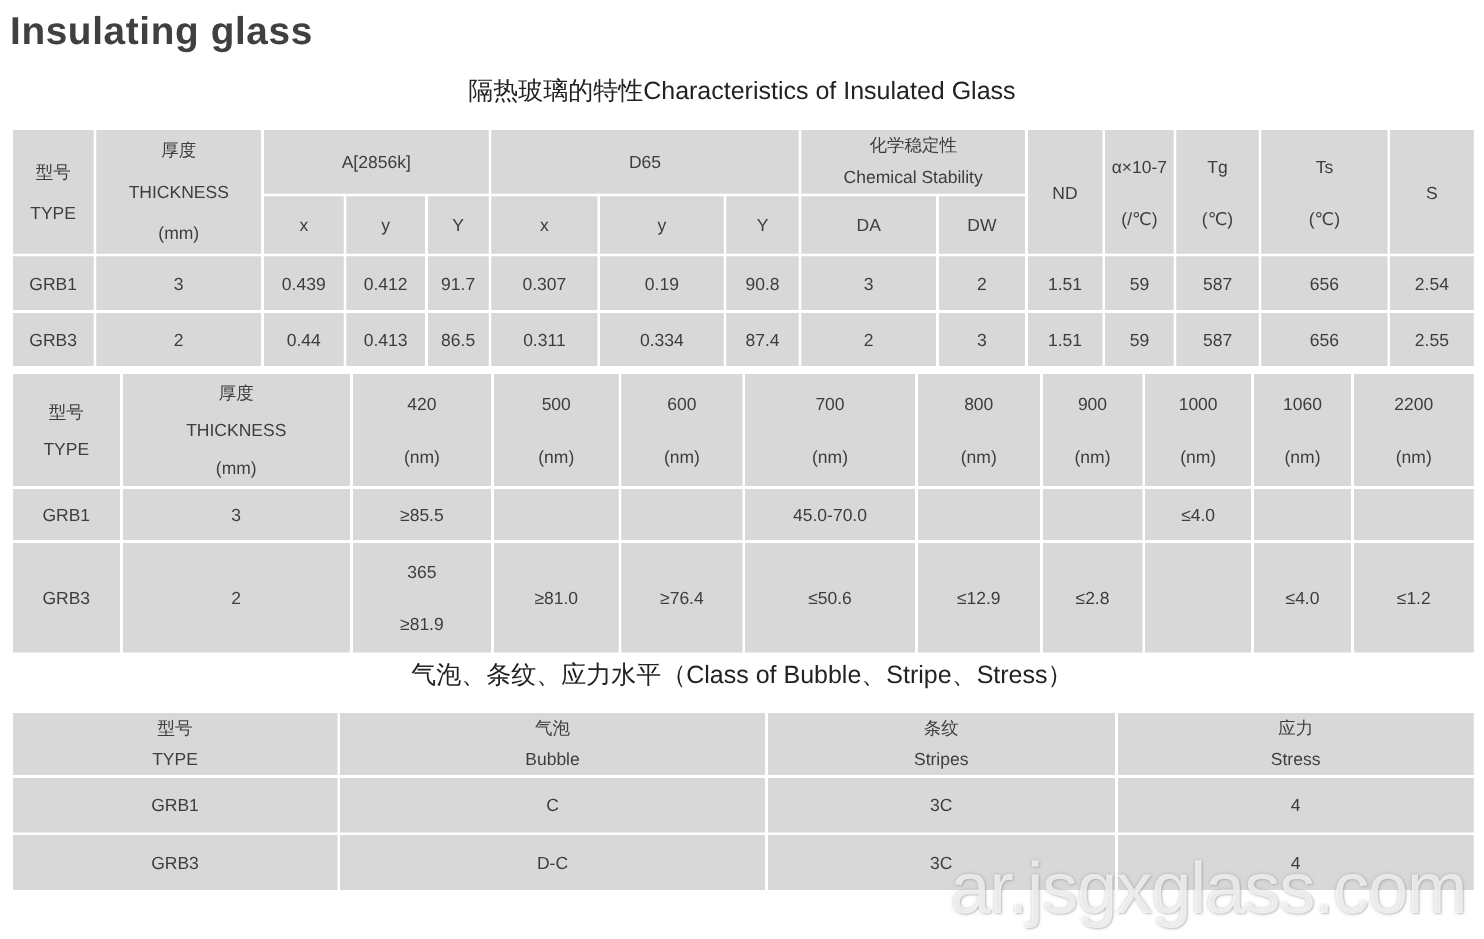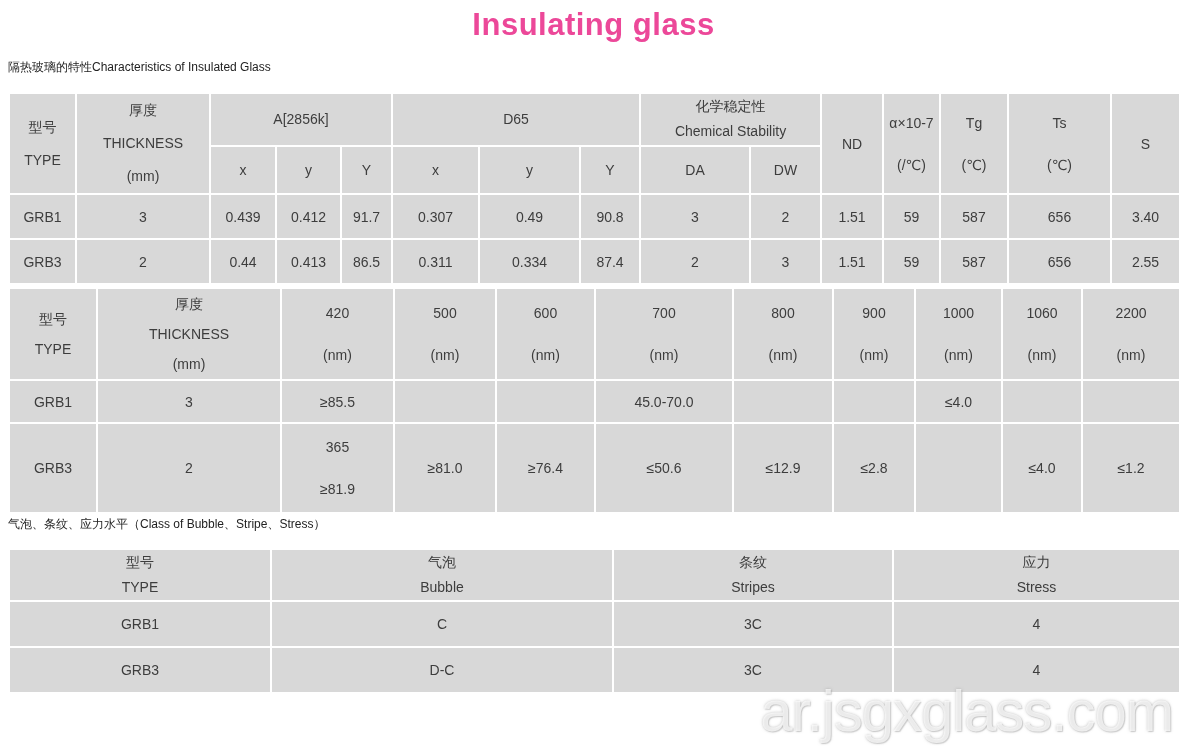--- a/index.html
+++ b/index.html
@@ -5,32 +5,32 @@
   * { box-sizing: border-box; margin: 0; padding: 0; }
   html, body { background: #ffffff; }
   body {
     width: 1187px; height: 751px;
     position: relative; overflow: hidden;
     font-family: "Liberation Sans", "DejaVu Sans", sans-serif;
     color: #3d3d3d;
   }
   .page { padding: 0 8px; }
   .page-title {
-    text-align: center;
     font-size: 31px;
     font-weight: 700;
-    color: #ec4899;
+    color: #404040;
     margin: 7px 0 16px;
     letter-spacing: 0.5px;
   }
   .section-heading {
-    font-size: 12px;
+    font-size: 20px;
     font-weight: 400;
     color: #222222;
     margin: 6px 0 0;
+    text-align: center;
   }
   .h1 { margin-bottom: 16px; }
   .h2 { margin-top: 4px; margin-bottom: 14px; }
   .h3 { margin-top: 2px; margin-bottom: 15px; }
 
   table {
     border-collapse: collapse;
     table-layout: fixed;
     width: 1171px;
   }
@@ -135,29 +135,29 @@
       <th>DA</th>
       <th>DW</th>
     </tr>
     <tr class="dr">
       <td>GRB1</td>
       <td>3</td>
       <td>0.439</td>
       <td>0.412</td>
       <td>91.7</td>
       <td>0.307</td>
-      <td>0.49</td>
+      <td>0.19</td>
       <td>90.8</td>
       <td>3</td>
       <td>2</td>
       <td>1.51</td>
       <td>59</td>
       <td>587</td>
       <td>656</td>
-      <td>3.40</td>
+      <td>2.54</td>
     </tr>
     <tr class="dr">
       <td>GRB3</td>
       <td>2</td>
       <td>0.44</td>
       <td>0.413</td>
       <td>86.5</td>
       <td>0.311</td>
       <td>0.334</td>
       <td>87.4</td>

